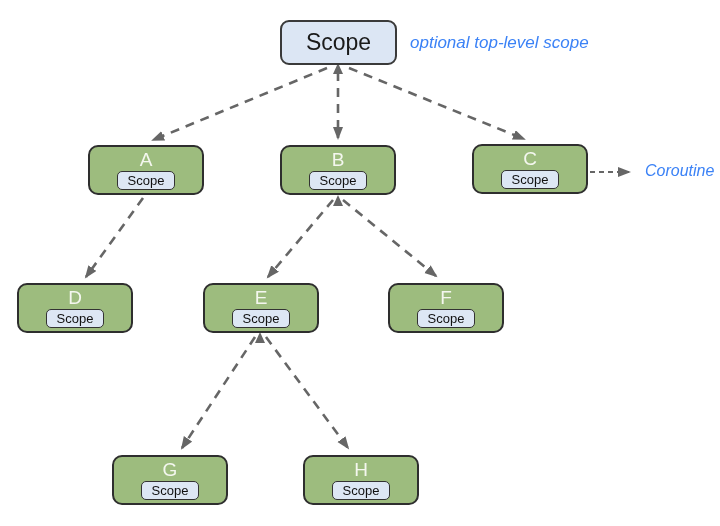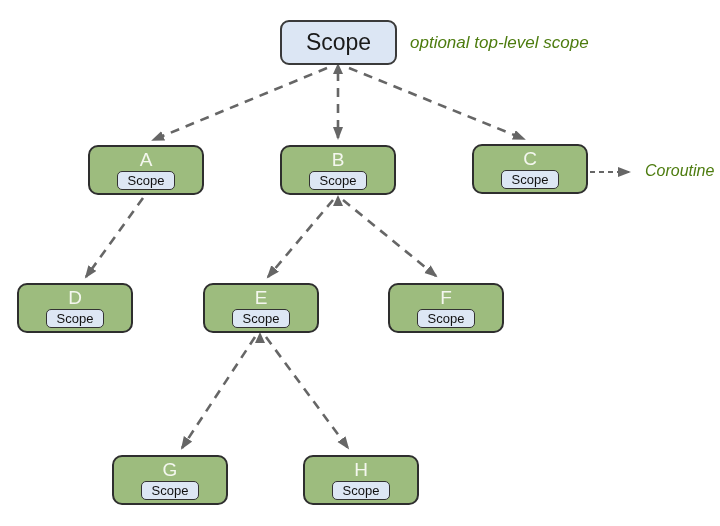--- a/index.html
+++ b/index.html
@@ -26,21 +26,21 @@
   }
   .node-label{color:#f4f7ef;font-size:19px;line-height:22px;}
   .scope-chip{
     background:#dde7f4;border:1.5px solid #333333;border-radius:5px;
     font-size:13px;line-height:15px;color:#111111;
     padding:1px 10px;margin-bottom:3px;white-space:nowrap;
   }
 
   
   .ann{
-    position:absolute;font-style:italic;color:#4d7c0f;white-space:nowrap;
+    position:absolute;font-style:italic;color:#3b82f6;white-space:nowrap;
   }
   .ann-top{left:410px;top:33px;font-size:17px;}
   .ann-coroutine{left:645px;top:162px;font-size:16px;}
 
   
   .pos-A{left:88px;top:145px;}
   .pos-B{left:280px;top:145px;}
   .pos-C{left:472px;top:144px;}
   .pos-D{left:17px;top:283px;}
   .pos-E{left:203px;top:283px;}

